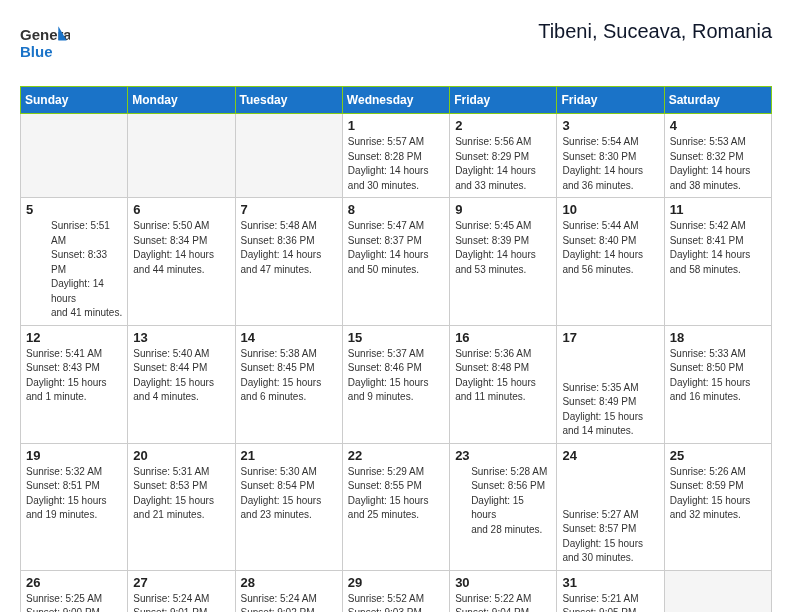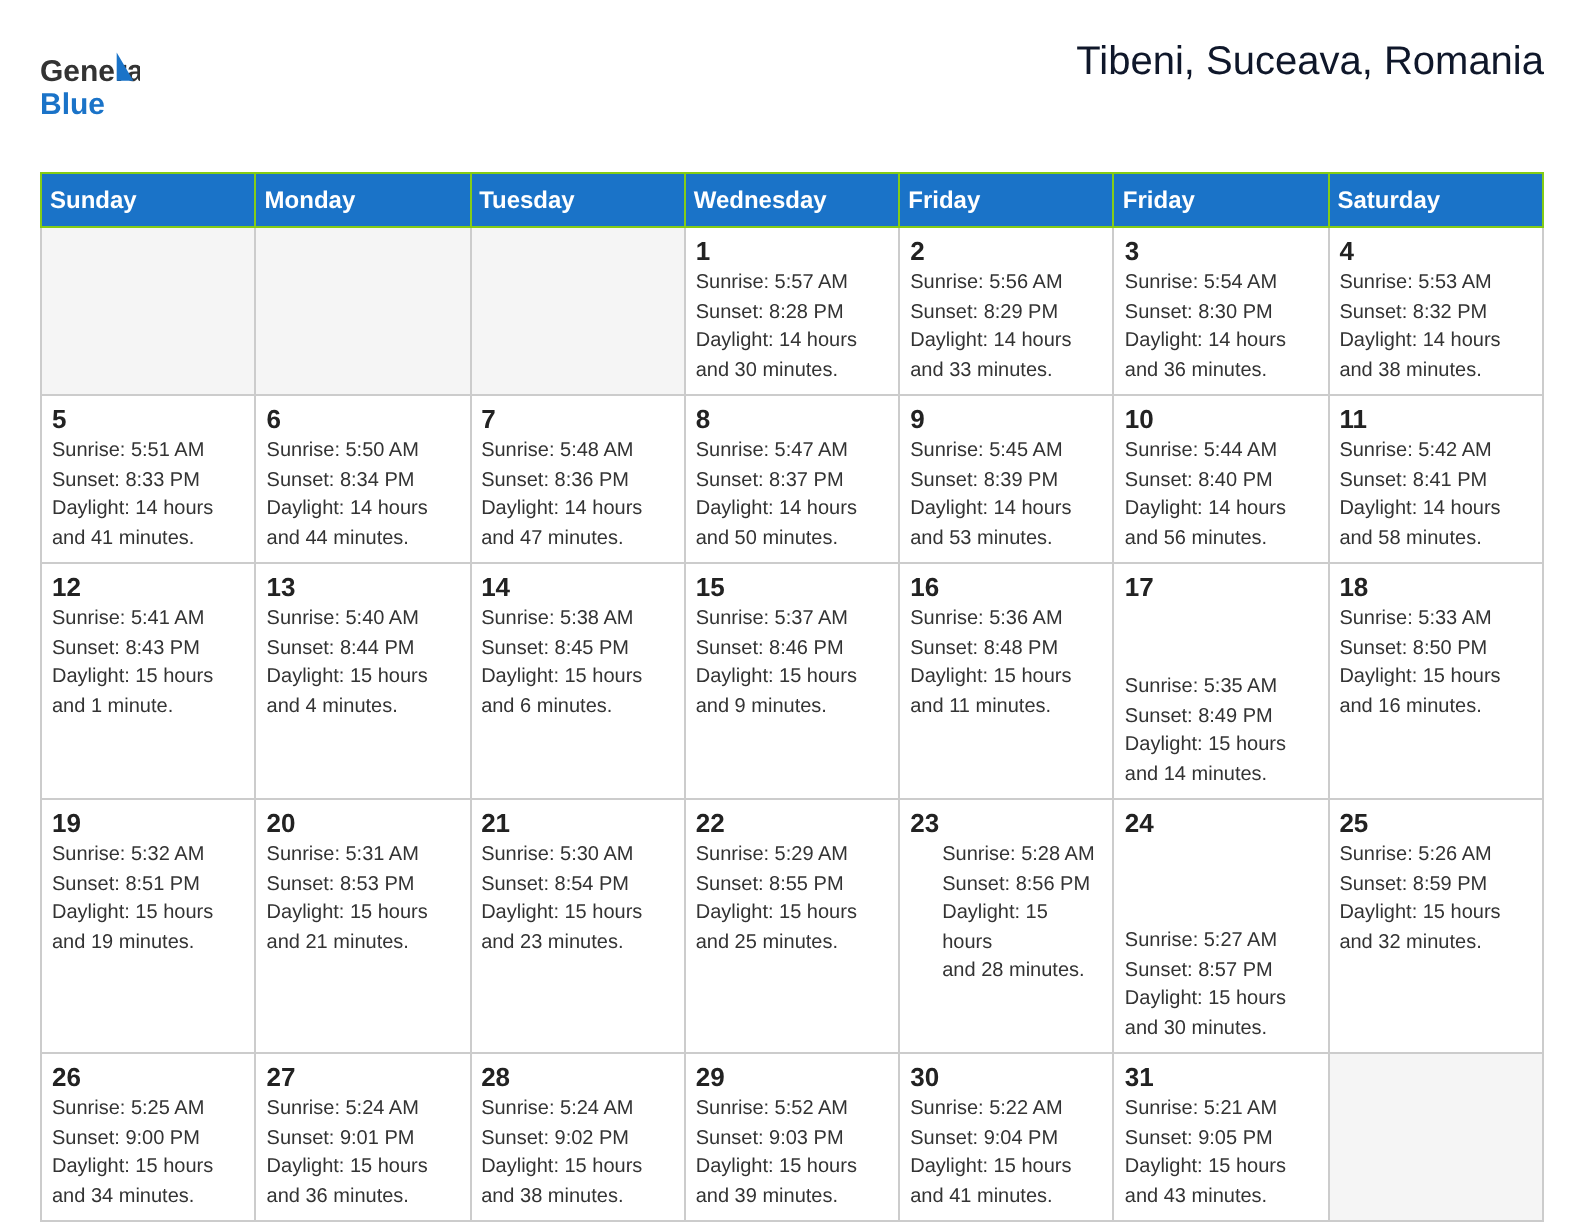--- a/index.html
+++ b/index.html
@@ -132,21 +132,21 @@
           <div class="day-num">4</div>
           <div class="day-info" style="white-space: pre-line;">Sunrise: 5:53 AM
 Sunset: 8:32 PM
 Daylight: 14 hours
 and 38 minutes.</div>
         </td>
       </tr>
       <tr>
         <td>
           <div class="day-num">5</div>
-          <div class="day-info" style="white-space: pre-line;">Sunrise: 5:51 AM
+          <div class="day-info" style="white-space: pre-line; margin-left: 25px;">Sunrise: 5:51 AM
 Sunset: 8:33 PM
 Daylight: 14 hours
 and 41 minutes.</div>
         </td>
         <td>
           <div class="day-num">6</div>
           <div class="day-info" style="white-space: pre-line;">Sunrise: 5:50 AM
 Sunset: 8:34 PM
 Daylight: 14 hours
 and 44 minutes.</div>

